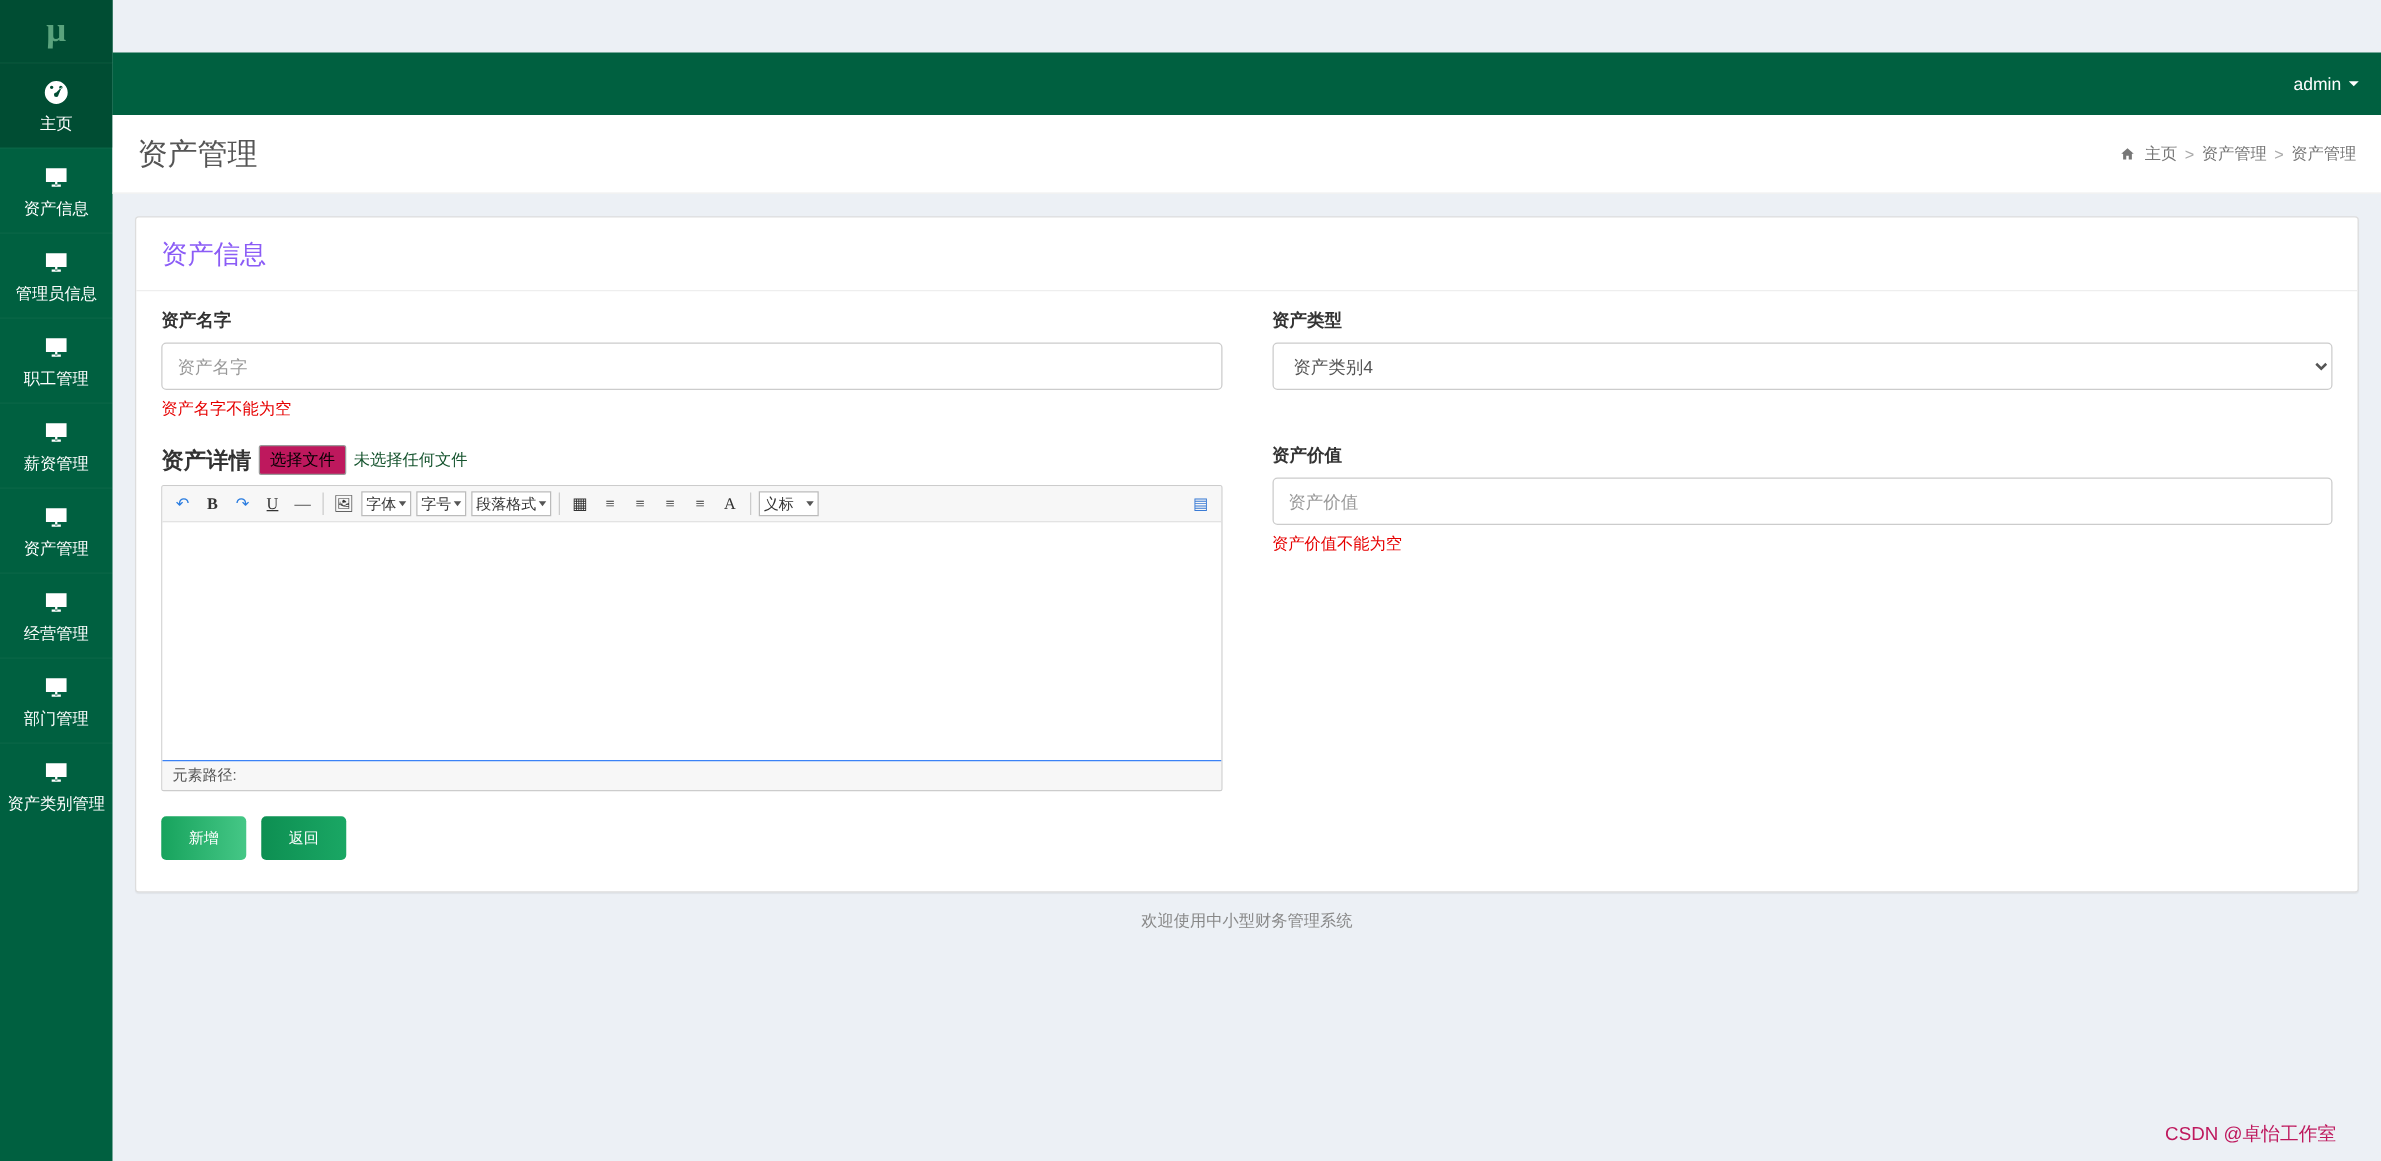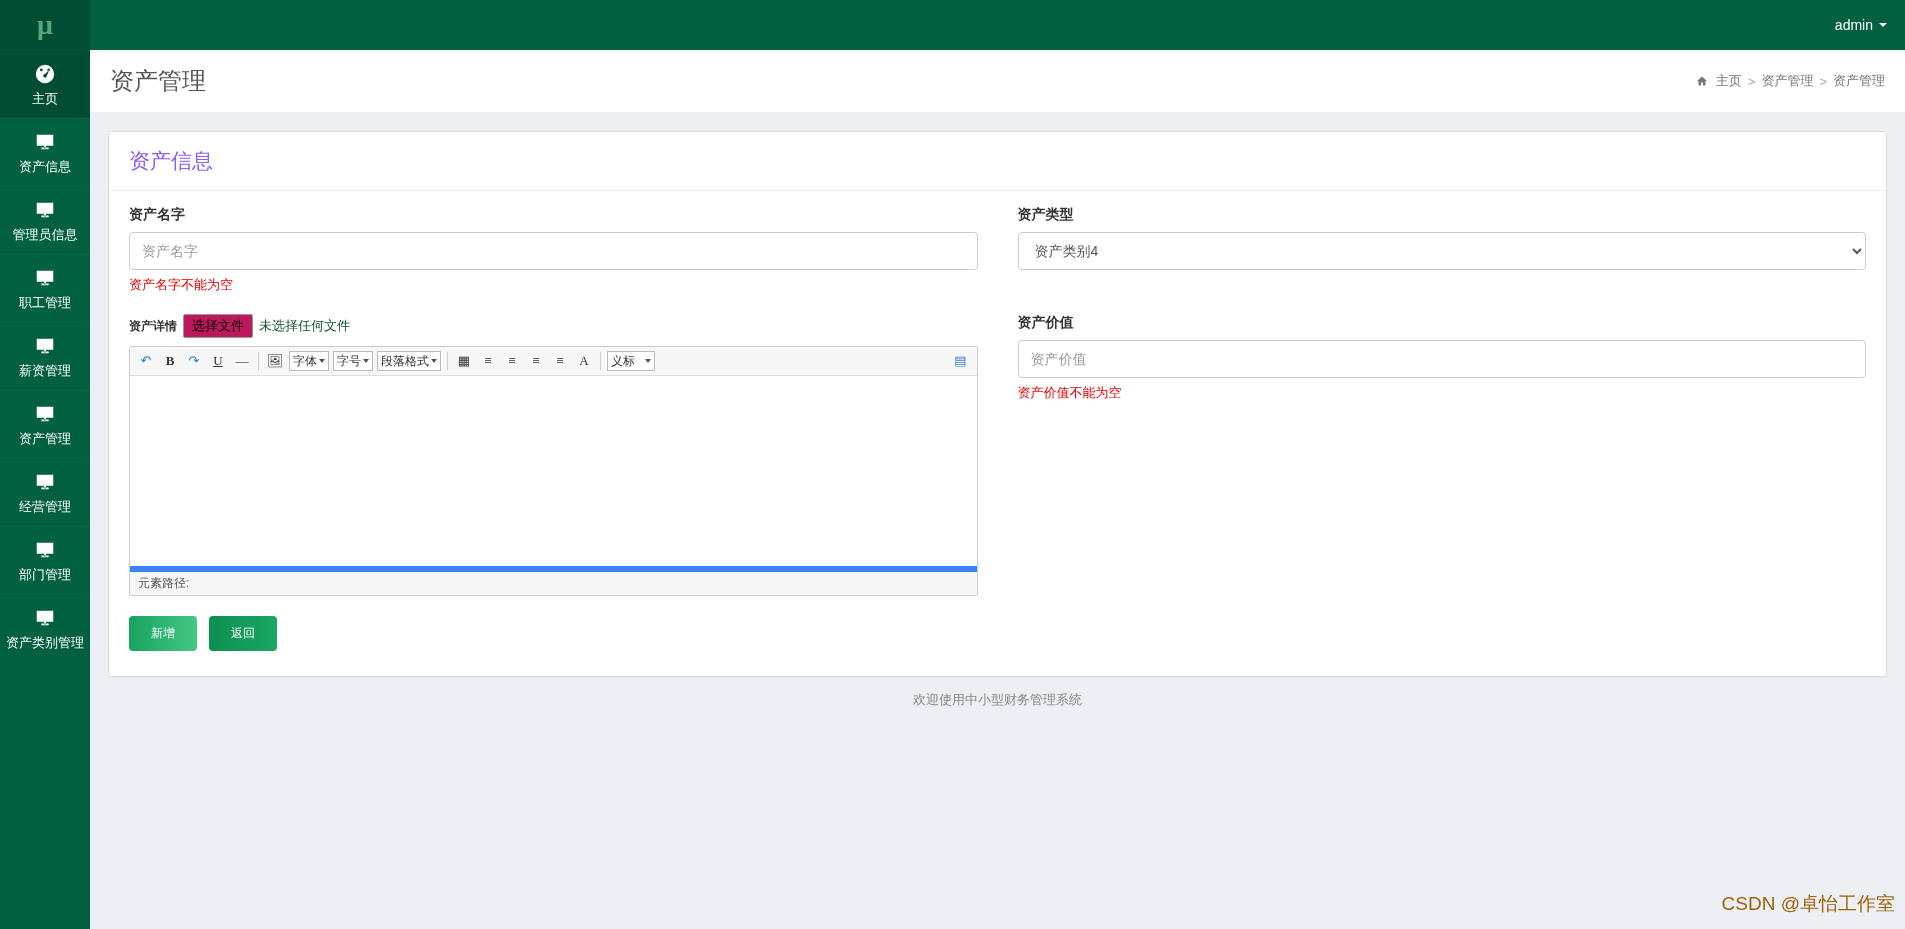--- a/index.html
+++ b/index.html
@@ -11,21 +11,21 @@
 .logo { height: 50px; display: flex; align-items: center; justify-content: center; background: #004d33; }
 .logo span { font-size: 28px; font-weight: bold; color: #5aa37d; font-family: serif; }
 .nav { flex: 1; }
 .nav-item { display: flex; flex-direction: column; align-items: center; justify-content: center; padding: 12px 4px 10px; cursor: pointer; font-size: 13px; text-align: center; border-top: 1px solid rgba(255,255,255,0.04); }
 .nav-item.active { background: #004d33; }
 .nav-icon { width: 28px; height: 22px; margin-bottom: 5px; display: flex; align-items: center; justify-content: center; }
 .nav-icon svg { width: 26px; height: 22px; fill: #fff; }
 
 
 .main { flex: 1; display: flex; flex-direction: column; min-width: 0; }
-.topbar { height: 50px; background: #006040; color: #fff; display: flex; align-items: center; justify-content: flex-end; padding: 0 18px; }
+.topbar { height: 50px; background: #006040; color: #fff; display: flex; align-items: center; justify-content: flex-end; padding: 0 18px; margin-top: 42px; }
 .user-menu { font-size: 14px; cursor: pointer; display:flex; align-items:center; gap:4px;}
 .caret { display:inline-block; width:0; height:0; border-left:4px solid transparent; border-right:4px solid transparent; border-top:4px solid #fff; margin-left:2px; }
 
 .content-header { background: #fff; padding: 15px 20px; display: flex; justify-content: space-between; align-items: center; border-bottom: 1px solid #eee; }
 .page-title { font-size: 24px; font-weight: 400; color: #555; }
 .breadcrumb { font-size: 13px; color: #777; display: flex; align-items: center; gap: 6px; }
 .breadcrumb a { color: #777; text-decoration: none; }
 .breadcrumb .sep { color: #aaa; }
 .home-icon { width: 12px; height: 12px; fill: #777; margin-right: 2px; }
 
@@ -37,42 +37,42 @@
 
 .form-row { display: flex; gap: 40px; margin-bottom: 20px; align-items: flex-start; }
 .form-group { flex: 1; min-width: 0; }
 .form-label { display: block; font-size: 14px; font-weight: bold; color: #333; margin-bottom: 8px; }
 .form-control { width: 100%; height: 38px; border: 1px solid #ccc; border-radius: 4px; padding: 6px 12px; font-size: 14px; color: #555; background: #fff; }
 .form-control::placeholder { color: #999; }
 select.form-control { appearance: auto; }
 .error-text { color: #e60000; font-size: 13px; margin-top: 6px; }
 
 .file-row { display: flex; align-items: center; gap: 6px; margin-bottom: 8px; }
-.file-label { font-weight: bold; font-size: 12px; }
+.file-label { font-weight: bold; font-size: 18px; }
 .file-btn { font-size: 13px; border: 1px solid #999; background: #be185d; padding: 2px 8px; border-radius: 2px; cursor: pointer; }
 .file-status { font-size: 13px; color: #14532d; }
 
 
 .editor { border: 1px solid #ccc; border-radius: 2px; }
 .editor-toolbar { background: #f7f7f7; border-bottom: 1px solid #ddd; padding: 4px 6px; display: flex; align-items: center; gap: 4px; flex-wrap: wrap; font-size: 12px; }
 .tb-btn { width: 20px; height: 20px; display: inline-flex; align-items: center; justify-content: center; cursor: pointer; border-radius: 2px; font-family: serif; font-size: 13px; color: #333; }
 .tb-sep { width: 1px; height: 18px; background: #ccc; margin: 0 2px; }
 .tb-sel-wrap { display:inline-flex; align-items:center; background:#fff; border:1px solid #bbb; height:20px; padding:0 3px; font-size:12px; gap:2px;}
 .tb-sel-wrap .mini-caret{ width:0;height:0;border-left:3px solid transparent;border-right:3px solid transparent;border-top:4px solid #555;}
 .tb-source { margin-left: auto; }
 .editor-body { height: 190px; background: #fff; }
-.editor-footer { border-top: 6px solid #3b82f6; background: #f7f7f7; font-size: 12px; color: #555; padding: 3px 8px; }
+.editor-footer { border-top: 1px solid #3b82f6; background: #f7f7f7; font-size: 12px; color: #555; padding: 3px 8px; }
 
 .btn-row { margin-top: 18px; display: flex; gap: 12px; }
 .btn { padding: 9px 22px; font-size: 12px; border-radius: 4px; border: none; cursor: pointer; color: #fff; }
 .btn-primary { background: linear-gradient(to right, #17a35d, #45c786); }
 .btn-secondary { background: linear-gradient(to right, #0d8f52, #1aa764); }
 
 .footer { text-align: center; font-size: 13px; color: #888; padding: 14px 0 10px; }
-.watermark { position: fixed; right: 10px; bottom: 12px; font-size: 19px; color: #a16207; font-family: Arial, sans-serif; pointer-events: none; }
+.watermark { position: fixed; right: 36px; bottom: 12px; font-size: 15px; color: #be185d; font-family: Arial, sans-serif; pointer-events: none; }
 </style>
 </head>
 <body>
 
 <div class="layout">
   <aside class="sidebar">
     <div class="logo">
         <span>μ</span>
       </div>
     <nav class="nav">

